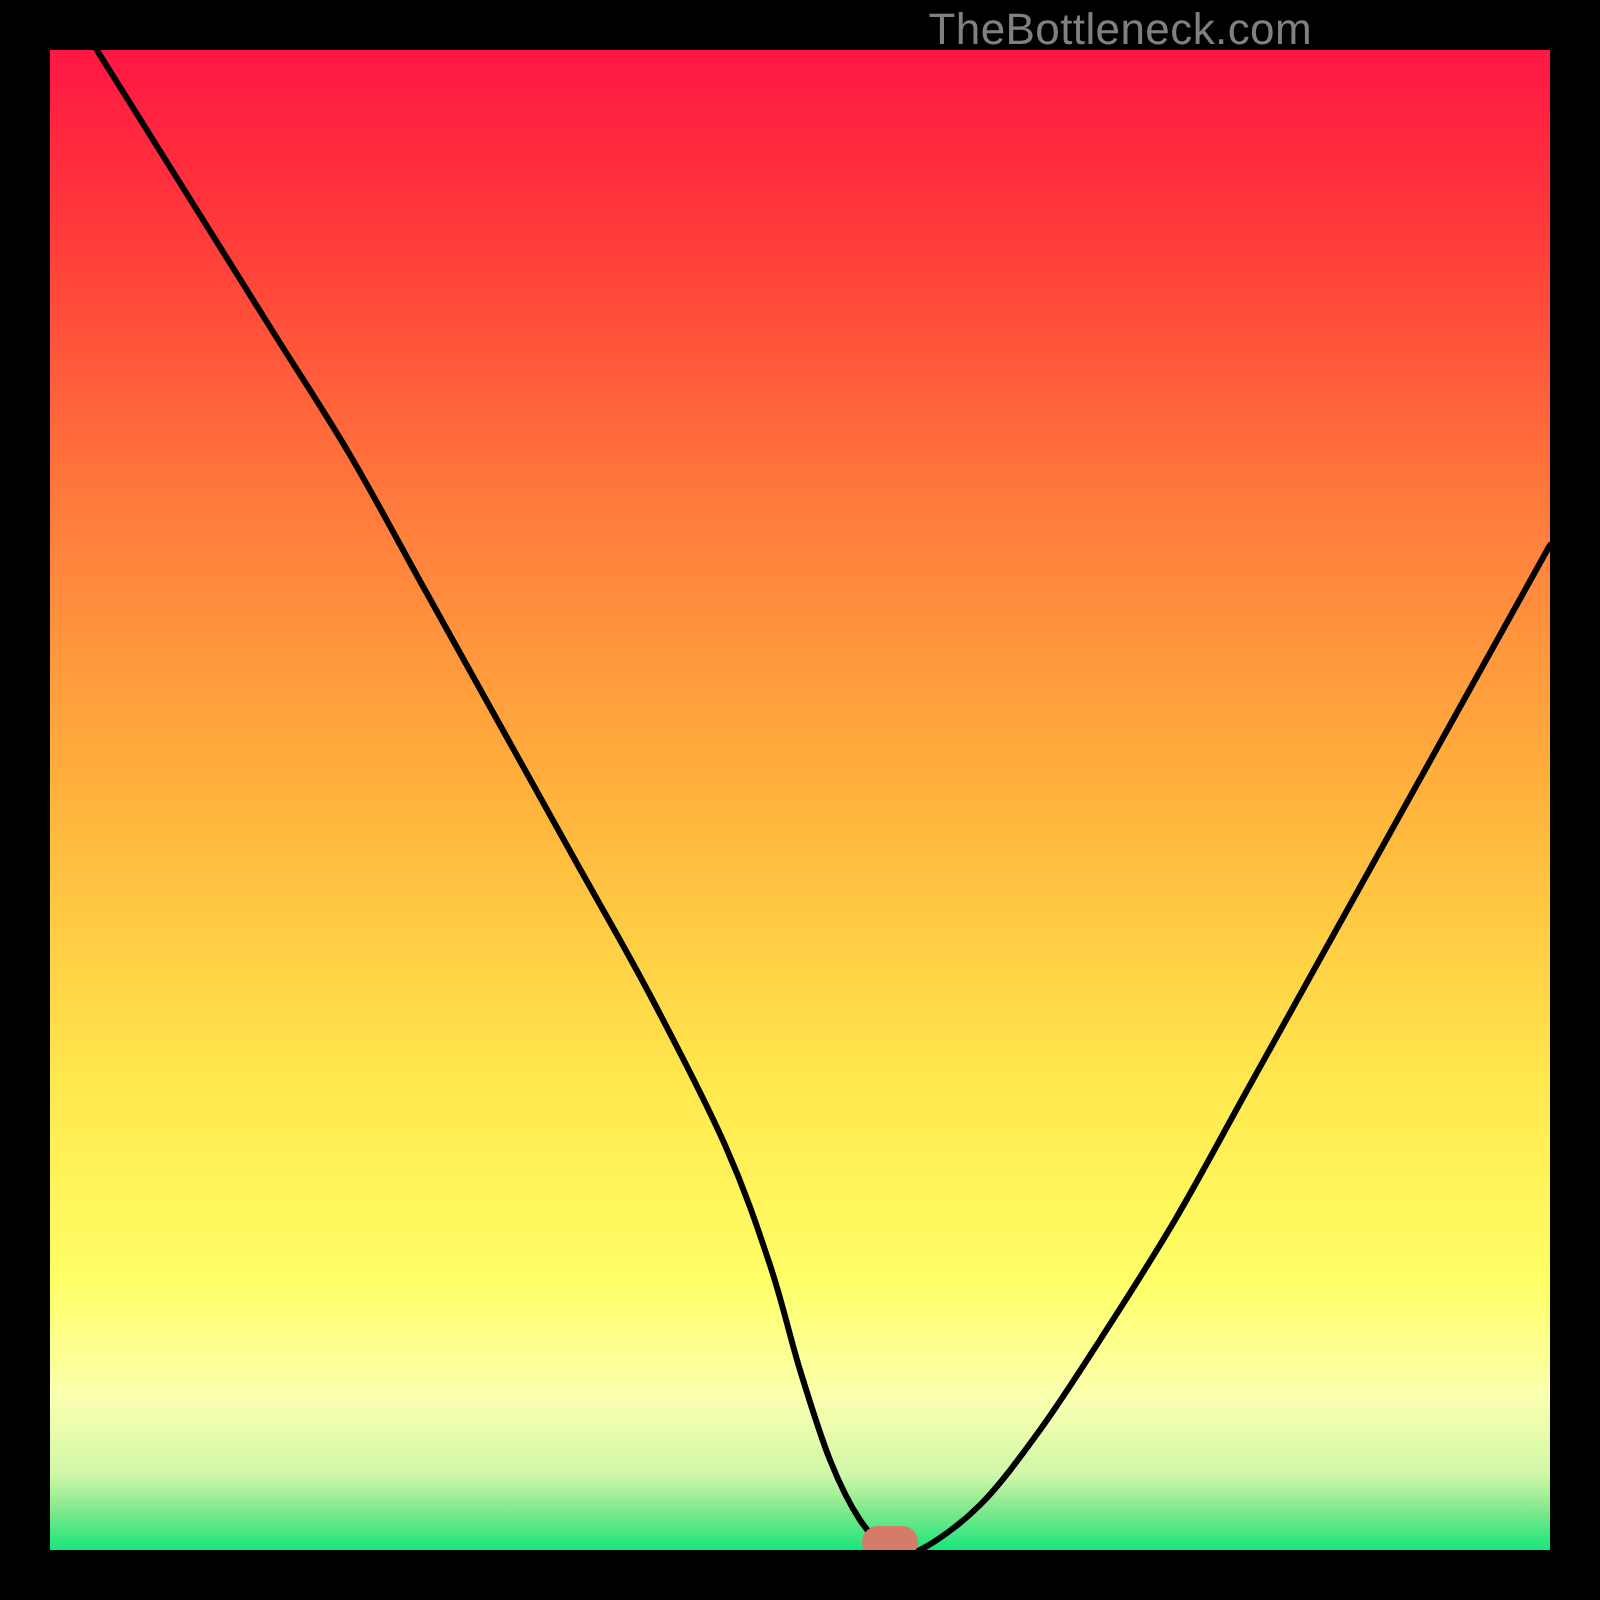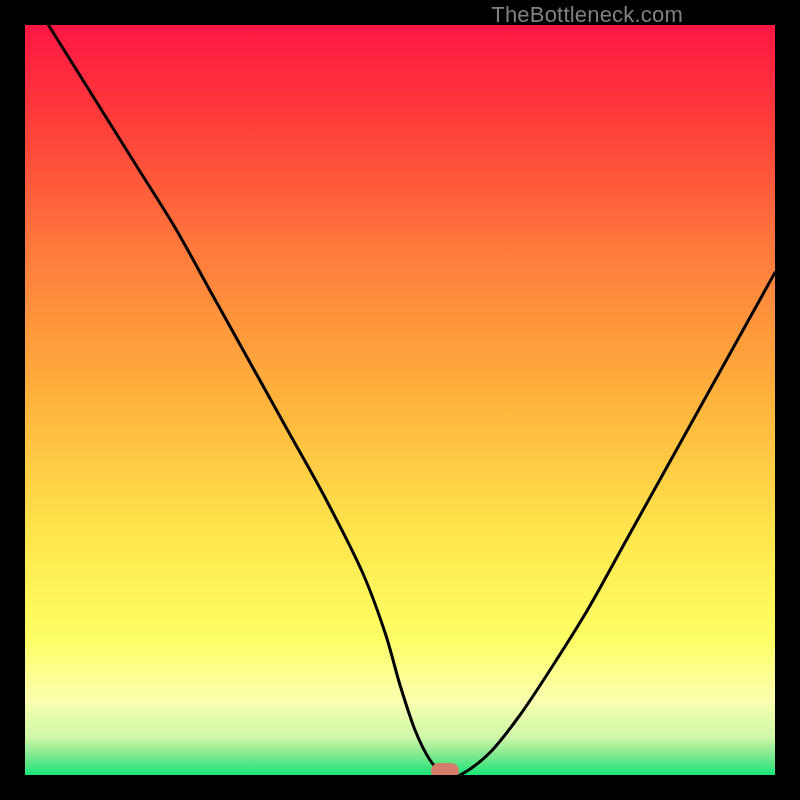--- a/index.html
+++ b/index.html
@@ -9,21 +9,20 @@
     height: 800px;
     background: #000;
     font-family: Arial, Helvetica, sans-serif;
     overflow: hidden;
   }
   .container {
     position: relative;
     width: 668px;
     height: 800px;
     background: #000;
-    padding-left: 27px;
   }
   .watermark {
     position: absolute;
     top: 2px;
     right: 12px;
     color: #808080;
     font-size: 22px;
     font-weight: 500;
     z-index: 10;
     letter-spacing: 0.2px;

